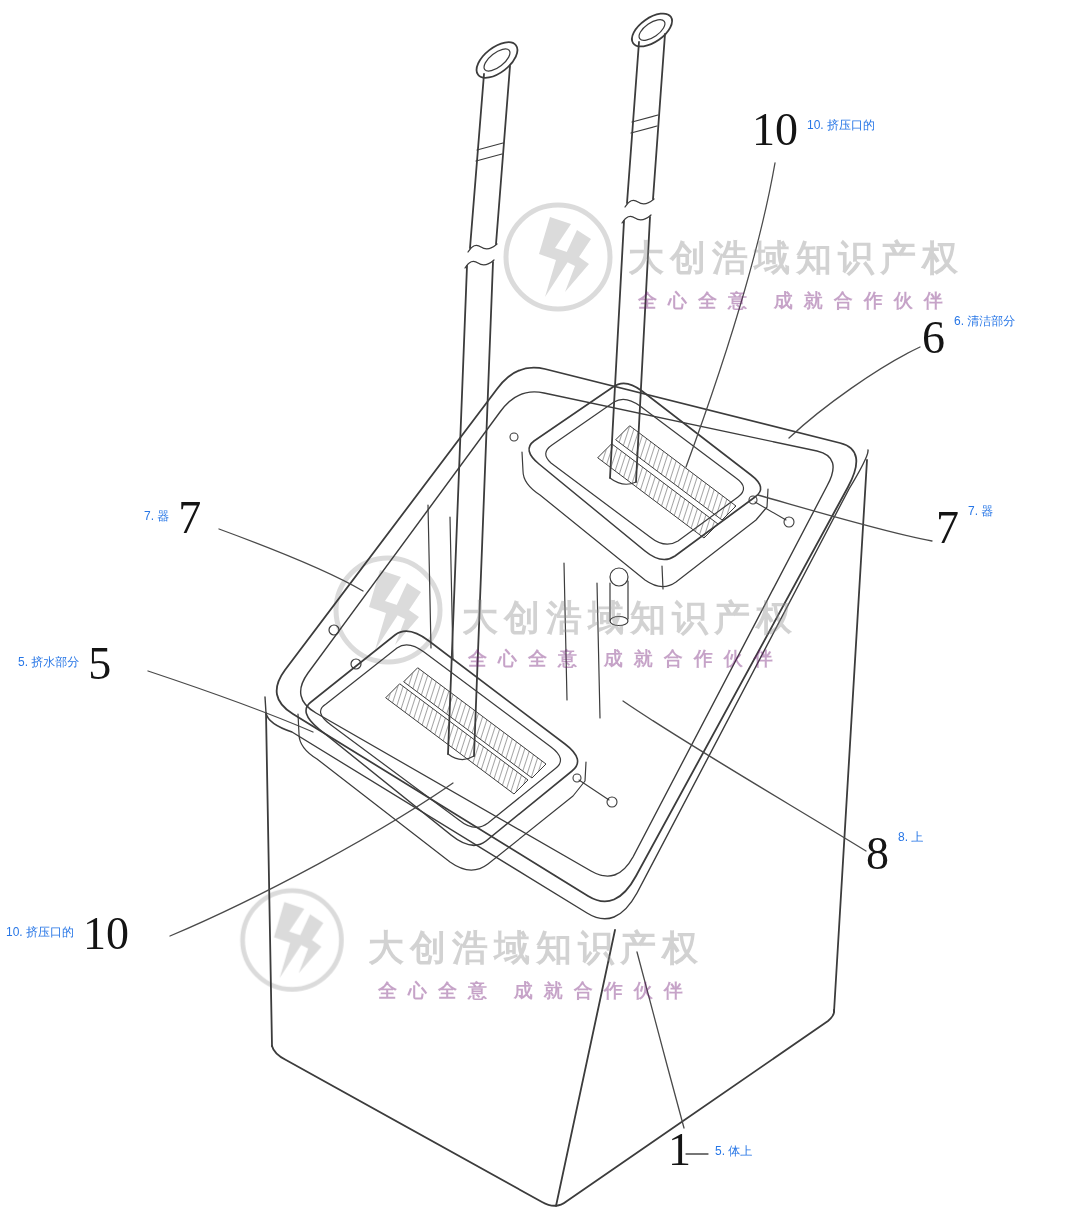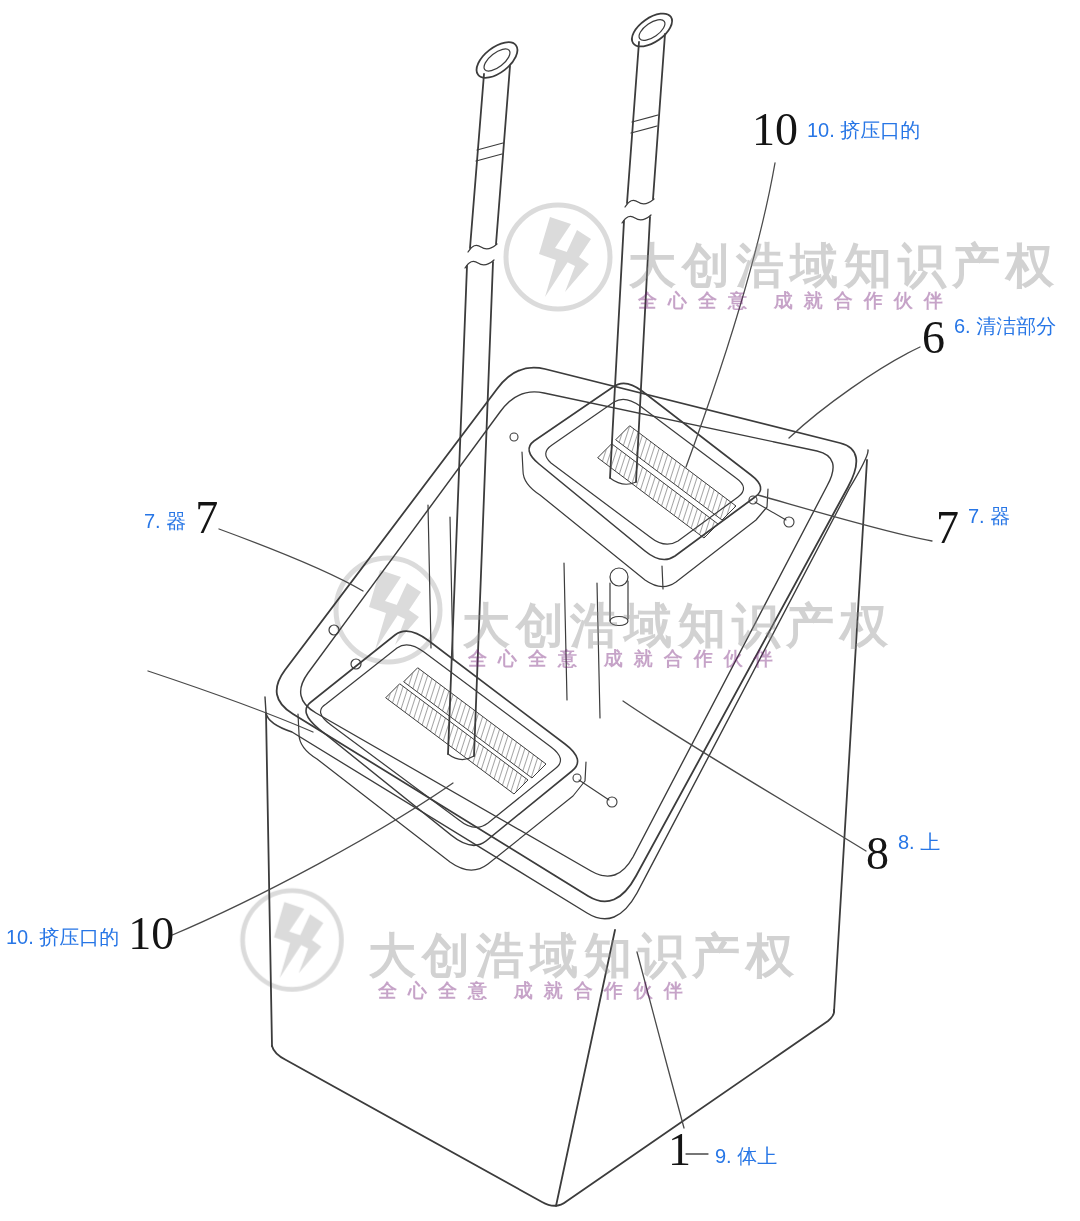--- a/index.html
+++ b/index.html
@@ -17,41 +17,41 @@
     align-items:flex-start;
     white-space:nowrap;
   }
   .ref .num{
     font-family:"Liberation Serif","DejaVu Serif",serif;
     font-size:46px;
     line-height:1.05;
     color:#141414;
   }
   .ref .ann{
-    font-size:20px;
+    font-size:12px;
     color:#2776e6;
     line-height:1.2;
   }
   .ann.after{margin-left:9px;}
   .ann.before{margin-right:9px;margin-top:15px;}
   
   #ref-10-top{left:752px;top:106px;}   #ref-10-top .ann{margin-top:12px;}
   #ref-6{left:922px;top:314px;}
   #ref-7-left{left:144px;top:494px;}
   #ref-7-right{left:936px;top:504px;}
   #ref-5{left:18px;top:640px;}
   #ref-8{left:866px;top:830px;}
   #ref-10-bottom{left:6px;top:910px;}
   #ref-1{left:668px;top:1126px;} #ref-1 .ann{margin-left:24px;margin-top:18px;}
   
   .wm-title{
     position:absolute;
     font-family:"Liberation Serif","DejaVu Serif",serif;
     font-weight:700;
-    font-size:48px;
+    font-size:36px;
     letter-spacing:6px;
     color:#8f8f8f;
     opacity:0.40;
     white-space:nowrap;
   }
   .wm-sub{
     position:absolute;
     font-family:"Liberation Serif","DejaVu Serif",serif;
     font-weight:600;
     font-size:19px;
@@ -192,34 +192,38 @@
   <div class="ref" id="ref-7-left">
     <span class="ann before">7. 器</span>
     <span class="num">7</span>
   </div>
 
   <div class="ref" id="ref-7-right">
     <span class="num">7</span>
     <span class="ann after">7. 器</span>
   </div>
 
+  <div class="ref" id="ref-5">
+    <span class="ann before">5. 挤水部分</span>
+    <span class="num">5</span>
+  </div>
 
   <div class="ref" id="ref-8">
     <span class="num">8</span>
     <span class="ann after">8. 上</span>
   </div>
 
   <div class="ref" id="ref-10-bottom">
     <span class="ann before">10. 挤压口的</span>
     <span class="num">10</span>
   </div>
 
   <div class="ref" id="ref-1">
     <span class="num">1</span>
-    <span class="ann after">9. 体上</span>
+    <span class="ann after">5. 体上</span>
   </div>
 
   <div class="wm-title" id="wm1-title">大创浩域知识产权</div>
   <div class="wm-sub" id="wm1-sub">全心全意 成就合作伙伴</div>
 
   <div class="wm-title" id="wm2-title">大创浩域知识产权</div>
   <div class="wm-sub" id="wm2-sub">全心全意 成就合作伙伴</div>
 
   <div class="wm-title" id="wm3-title">大创浩域知识产权</div>
   <div class="wm-sub" id="wm3-sub">全心全意 成就合作伙伴</div>

